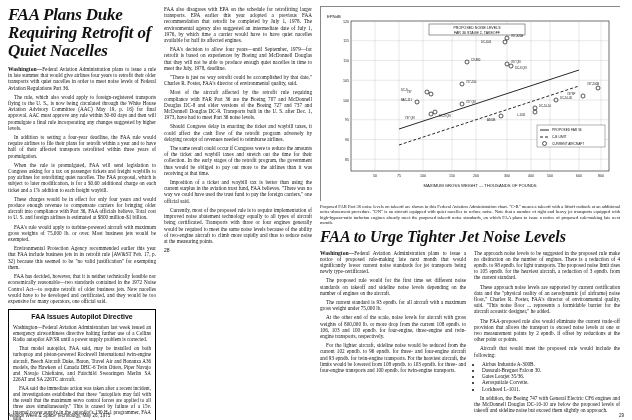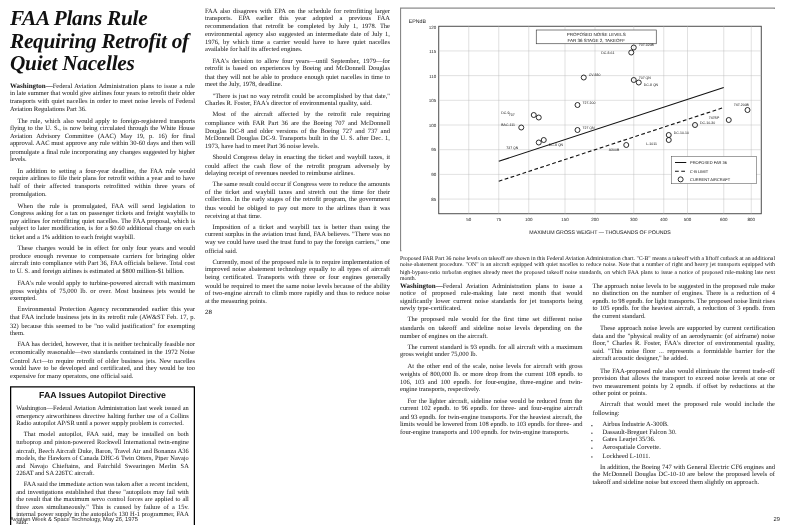--- a/index.html
+++ b/index.html
@@ -25,21 +25,21 @@
   .credit{font-size:4.6px;line-height:5.4px;text-align:justify;margin:3px 0 0 0;}
   .pnum{font-family:"Liberation Sans",sans-serif;font-size:5px;}
 </style>
 </head>
 <body>
 
 <div class="page">
   <div class="cols">
 
     <div class="col">
-      <h1 class="headline">FAA Plans Rule Requiring Retrofit of Quiet Nacelles</h1>
+      <h1 class="headline">FAA Plans Duke Requiring Retrofit of Quiet Nacelles</h1>
       <p class="body first"><span class="dateline">Washington—</span><span>Federal Aviation Administration plans to issue a rule in late summer that would give airlines four years to retrofit their older transports with quiet nacelles in order to meet noise levels of Federal Aviation Regulations Part 36.</span></p>
       <p class="body">The rule, which also would apply to foreign-registered transports flying to the U. S., is now being circulated through the White House Aviation Advisory Committee (AAC) May 19, p. 16) for final approval. AAC must approve any rule within 30-60 days and then will promulgate a final rule incorporating any changes suggested by higher levels.</p>
       <p class="body">In addition to setting a four-year deadline, the FAA rule would require airlines to file their plans for retrofit within a year and to have half of their affected transports retrofitted within three years of promulgation.</p>
       <p class="body">When the rule is promulgated, FAA will send legislation to Congress asking for a tax on passenger tickets and freight waybills to pay airlines for retrofitting quiet nacelles. The FAA proposal, which is subject to later modification, is for a $0.60 additional charge on each ticket and a 1% addition to each freight waybill.</p>
       <p class="body">These charges would be in effect for only four years and would produce enough revenue to compensate carriers for bringing older aircraft into compliance with Part 36, FAA officials believe. Total cost to U. S. and foreign airlines is estimated at $800 million-$1 billion.</p>
       <p class="body">FAA's rule would apply to turbine-powered aircraft with maximum gross weights of 75,000 lb. or over. Most business jets would be exempted.</p>
       <p class="body">Environmental Protection Agency recommended earlier this year that FAA include business jets in its retrofit rule (AW&amp;ST Feb. 17, p. 32) because this seemed to be "no valid justification" for exempting them.</p>
       <p class="body">FAA has decided, however, that it is neither technically feasible nor economically reasonable—two standards contained in the 1972 Noise Control Act—to require retrofit of older business jets. New nacelles would have to be developed and certificated, and they would be too expensive for many operators, one official said.</p>
 
       <div class="box">
@@ -177,20 +177,21 @@
             <text x="231" y="124.2">PROPOSED FAR 36</text>
             <line x1="219" y1="130" x2="228" y2="130" stroke="#111" stroke-width="0.9" stroke-dasharray="3,2"></line>
             <text x="231" y="131.2">C-B LIMIT</text>
             <circle cx="223.5" cy="136.5" r="2" fill="none" stroke="#111" stroke-width="0.7"></circle>
             <text x="231" y="137.7">CURRENT AIRCRAFT</text>
           </g>
         </svg>
       </div>
       <p class="credit">Proposed FAR Part 36 noise levels on takeoff are shown in this Federal Aviation Administration chart. "C-B" means a takeoff with a liftoff cutback at an additional noise-abatement procedure. "ON" is an aircraft equipped with quiet nacelles to reduce noise. Note that a number of right and heavy jet transports equipped with high-bypass-ratio turbofan engines already meet the proposed takeoff noise standards, on which FAA plans to issue a notice of proposed rule-making late next month.</p>
 
+      <h1 class="headline2">FAA to Urge Tighter Jet Noise Levels</h1>
 
       <div class="twocol2">
         <div class="subcol">
           <p class="body first"><span class="dateline">Washington—</span><span>Federal Aviation Administration plans to issue a notice of proposed rule-making late next month that would significantly lower current noise standards for jet transports being newly type-certificated.</span></p>
           <p class="body">The proposed rule would for the first time set different noise standards on takeoff and sideline noise levels depending on the number of engines on the aircraft.</p>
           <p class="body">The current standard is 93 epndb. for all aircraft with a maximum gross weight under 75,000 lb.</p>
           <p class="body">At the other end of the scale, noise levels for aircraft with gross weights of 800,000 lb. or more drop from the current 108 epndb. to 106, 103 and 100 epndb. for four-engine, three-engine and twin-engine transports, respectively.</p>
           <p class="body">For the lighter aircraft, sideline noise would be reduced from the current 102 epndb. to 96 epndb. for three- and four-engine aircraft and 93 epndb. for twin-engine transports. For the heaviest aircraft, the limits would be lowered from 108 epndb. to 103 epndb. for three- and four-engine transports and 100 epndb. for twin-engine transports.</p>
         </div>
         <div class="subcol">

